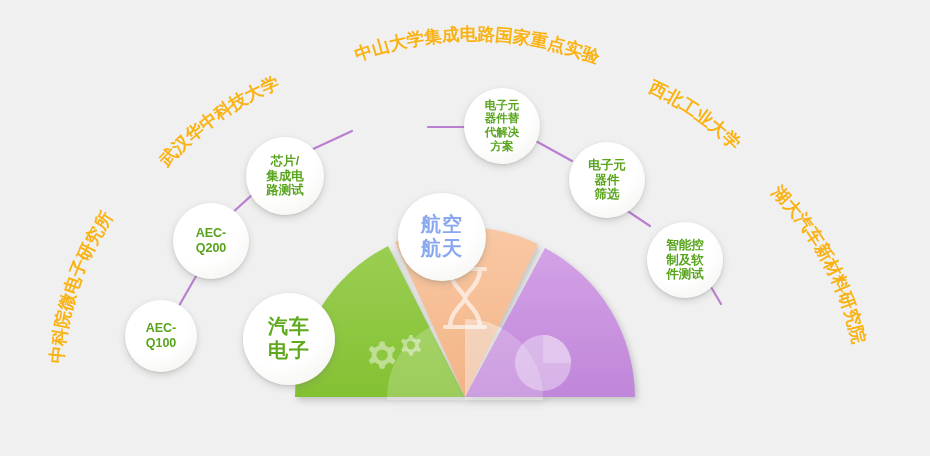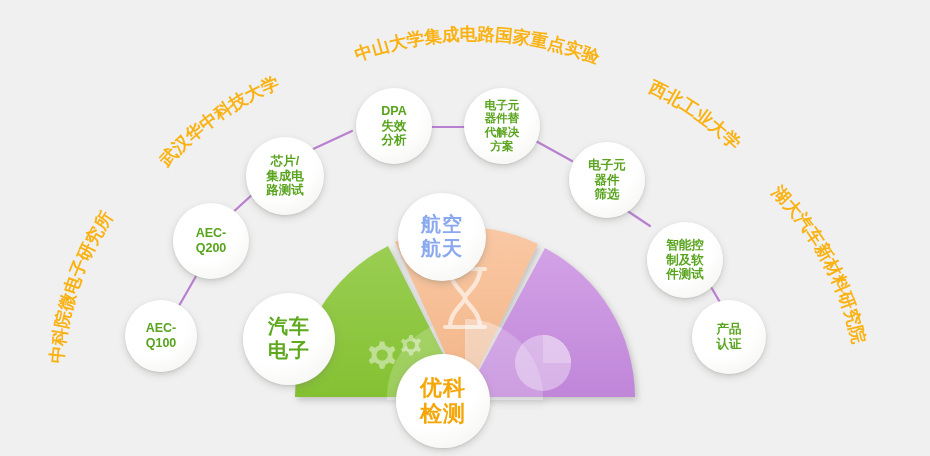--- a/index.html
+++ b/index.html
@@ -190,27 +190,20 @@
   </div>
 
   <div class="bubble b-sm c-greendark" style="left:246px;top:137px;width:78px;height:78px;">
     <span>
       <em style="font-style:normal">芯片/</em><br>
       <em style="font-style:normal">集成电</em><br>
       <em style="font-style:normal">路测试</em>
     </span>
   </div>
 
-  <div class="bubble b-sm c-greendark" style="left:356px;top:88px;width:76px;height:76px;">
-    <span>
-      <em style="font-style:normal">DPA</em><br>
-      <em style="font-style:normal">失效</em><br>
-      <em style="font-style:normal">分析</em>
-    </span>
-  </div>
 
   <div class="bubble b-sm c-greendark" style="left:464px;top:88px;width:76px;height:76px;font-size:11.5px;">
     <span>
       <em style="font-style:normal">电子元</em><br>
       <em style="font-style:normal">器件替</em><br>
       <em style="font-style:normal">代解决</em><br>
       <em style="font-style:normal">方案</em>
     </span>
   </div>
 
@@ -223,42 +216,30 @@
   </div>
 
   <div class="bubble b-sm c-greendark" style="left:647px;top:222px;width:76px;height:76px;">
     <span>
       <em style="font-style:normal">智能控</em><br>
       <em style="font-style:normal">制及软</em><br>
       <em style="font-style:normal">件测试</em>
     </span>
   </div>
 
-  <div class="bubble b-sm c-greendark" style="left:692px;top:300px;width:74px;height:74px;">
-    <span>
-      <em style="font-style:normal">产品</em><br>
-      <em style="font-style:normal">认证</em>
-    </span>
-  </div>
 
   <div class="bubble b-lg c-blue" style="left:398px;top:193px;width:88px;height:88px;">
     <span>
       <em style="font-style:normal">航空</em><br>
       <em style="font-style:normal">航天</em>
     </span>
   </div>
 
   <div class="bubble b-lg c-green" style="left:243px;top:293px;width:92px;height:92px;">
     <span>
       <em style="font-style:normal">汽车</em><br>
       <em style="font-style:normal">电子</em>
     </span>
   </div>
 
 
-  <div class="bubble b-xl c-orange" style="left:396px;top:354px;width:94px;height:94px;z-index:8;">
-    <span>
-      <em style="font-style:normal">优科</em><br>
-      <em style="font-style:normal">检测</em>
-    </span>
-  </div>
 
 </div>
 
 </body></html>

